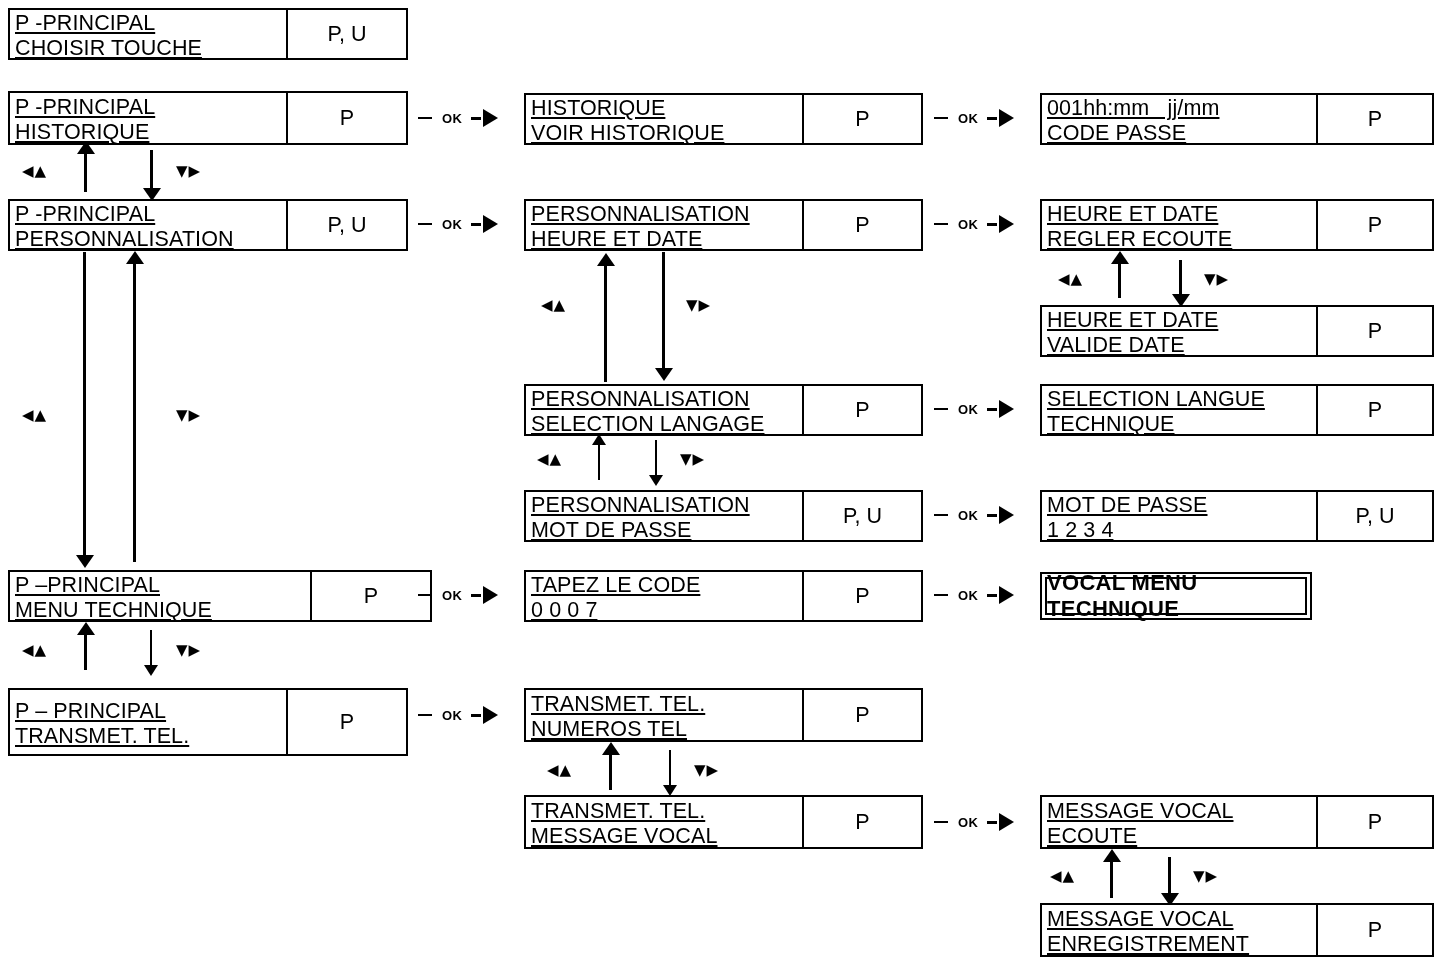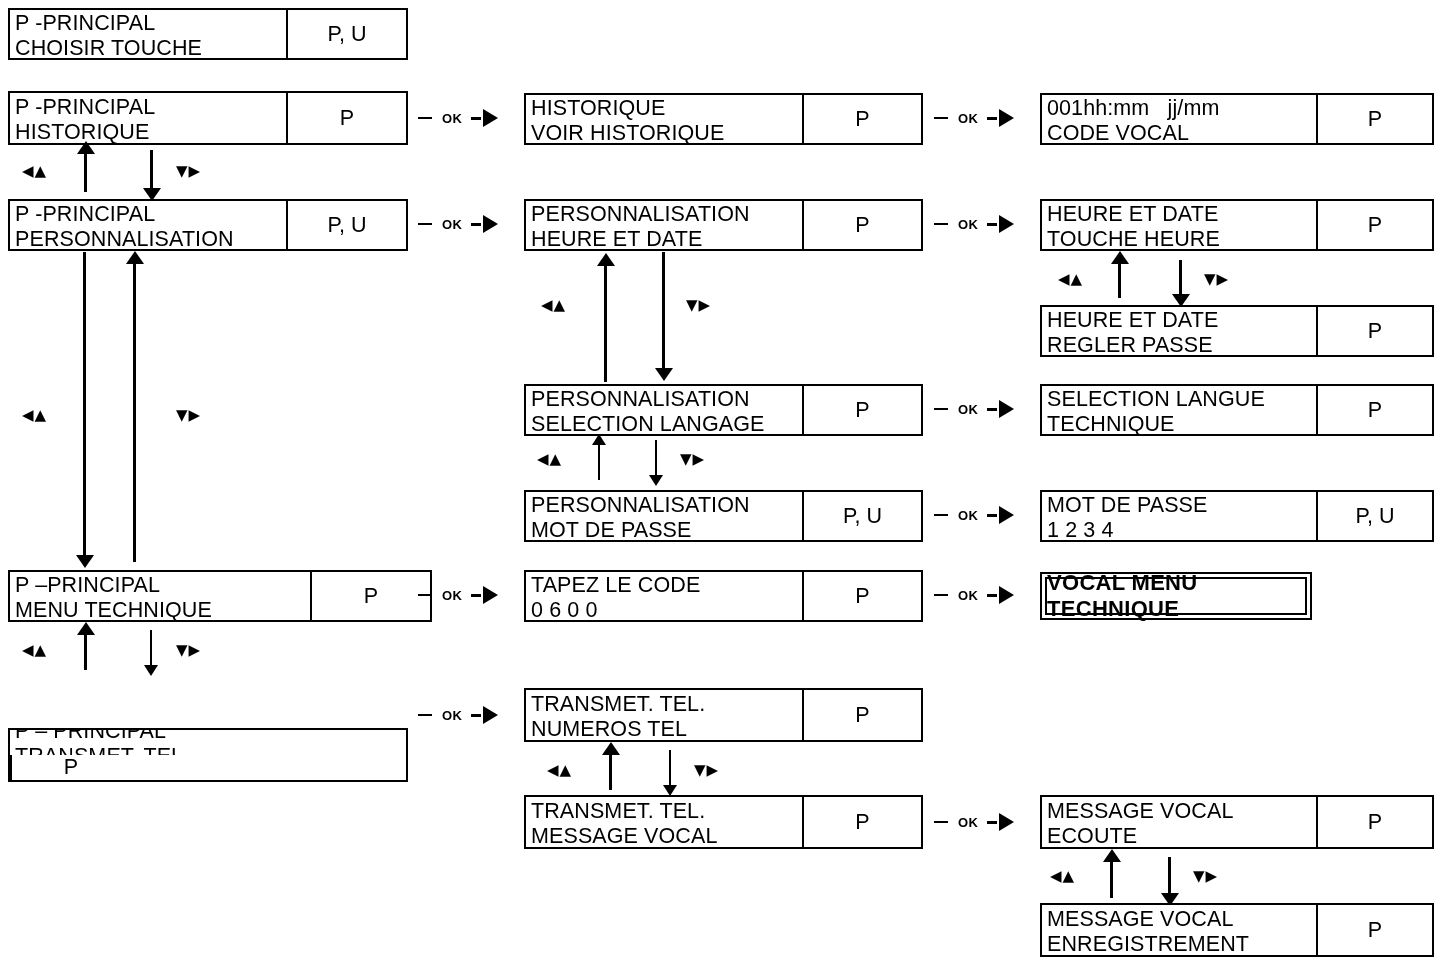--- a/index.html
+++ b/index.html
@@ -25,20 +25,21 @@
     box-sizing:border-box;
     padding:3px 0 0 5px;
     display:flex;flex-direction:column;justify-content:center;
     overflow:hidden;
   }
   .box .l1,.box .l2{
     font-size:21.5px;
     line-height:25px;
     white-space:pre;
     letter-spacing:0.1px;
+    text-decoration:underline;
   }
   .box .keys{
     flex:0 0 auto;
     box-sizing:border-box;
     border-left:2px solid #000;
     display:flex;align-items:center;justify-content:center;
     font-size:21.5px;
   }
   
   .box.double{
@@ -135,21 +136,21 @@
   <div class="okconn" style="left:934px;top:106px;">
     <span class="dash"></span>
     <span class="oklabel">OK</span>
     <span class="stem"></span>
     <span class="arrowhead"></span>
   </div>
 
   <div class="box" style="left:1040px;top:93px;width:394px;height:52px;">
     <div class="lines">
       <div class="l1">001hh:mm   jj/mm</div>
-      <div class="l2">CODE VOCAL</div>
+      <div class="l2">CODE PASSE</div>
     </div>
     <div class="keys" style="width:116px;">P</div>
   </div>
 
   <div class="varrow up" style="left:84px;top:152px;height:40px;">
       <span class="head"></span>
     </div>
   <div class="varrow down" style="left:150px;top:150px;height:40px;">
       <span class="head"></span>
     </div>
@@ -182,38 +183,38 @@
   <div class="okconn" style="left:934px;top:212px;">
     <span class="dash"></span>
     <span class="oklabel">OK</span>
     <span class="stem"></span>
     <span class="arrowhead"></span>
   </div>
 
   <div class="box" style="left:1040px;top:199px;width:394px;height:52px;">
     <div class="lines">
       <div class="l1">HEURE ET DATE</div>
-      <div class="l2">TOUCHE HEURE</div>
+      <div class="l2">REGLER ECOUTE</div>
     </div>
     <div class="keys" style="width:116px;">P</div>
   </div>
 
   <div class="varrow up" style="left:1118px;top:262px;height:36px;">
       <span class="head"></span>
     </div>
   <div class="varrow down" style="left:1179px;top:260px;height:36px;">
       <span class="head"></span>
     </div>
   <div class="keyglyph" style="left:1058px;top:272px;">◀▲</div>
   <div class="keyglyph" style="left:1204px;top:272px;">▼▶</div>
 
   <div class="box" style="left:1040px;top:305px;width:394px;height:52px;">
     <div class="lines">
       <div class="l1">HEURE ET DATE</div>
-      <div class="l2">REGLER PASSE</div>
+      <div class="l2">VALIDE DATE</div>
     </div>
     <div class="keys" style="width:116px;">P</div>
   </div>
 
   <div class="varrow up" style="left:604px;top:264px;height:118px;">
       <span class="head"></span>
     </div>
   <div class="varrow down" style="left:662px;top:252px;height:118px;">
       <span class="head"></span>
     </div>
@@ -296,21 +297,21 @@
   <div class="okconn" style="left:418px;top:583px;">
     <span class="dash"></span>
     <span class="oklabel">OK</span>
     <span class="stem"></span>
     <span class="arrowhead"></span>
   </div>
 
   <div class="box" style="left:524px;top:570px;width:399px;height:52px;">
     <div class="lines">
       <div class="l1">TAPEZ LE CODE</div>
-      <div class="l2">0 6 0 0</div>
+      <div class="l2">0 0 0 7</div>
     </div>
     <div class="keys" style="width:119px;">P</div>
   </div>
 
   <div class="okconn" style="left:934px;top:583px;">
     <span class="dash"></span>
     <span class="oklabel">OK</span>
     <span class="stem"></span>
     <span class="arrowhead"></span>
   </div>
@@ -321,21 +322,21 @@
 
   <div class="varrow up" style="left:84px;top:633px;height:37px;">
       <span class="head"></span>
     </div>
   <div class="varrow thin down" style="left:150px;top:630px;height:37px;">
       <span class="head"></span>
     </div>
   <div class="keyglyph" style="left:22px;top:643px;">◀▲</div>
   <div class="keyglyph" style="left:176px;top:643px;">▼▶</div>
 
-  <div class="box" style="left:8px;top:728px;width:400px;height:54px;flex-direction:column;">
+  <div class="box" style="left:8px;top:688px;width:400px;height:68px;">
     <div class="lines">
       <div class="l1">P – PRINCIPAL</div>
       <div class="l2">TRANSMET. TEL.</div>
     </div>
     <div class="keys" style="width:120px;">P</div>
   </div>
 
   <div class="okconn" style="left:418px;top:703px;">
     <span class="dash"></span>
     <span class="oklabel">OK</span>

